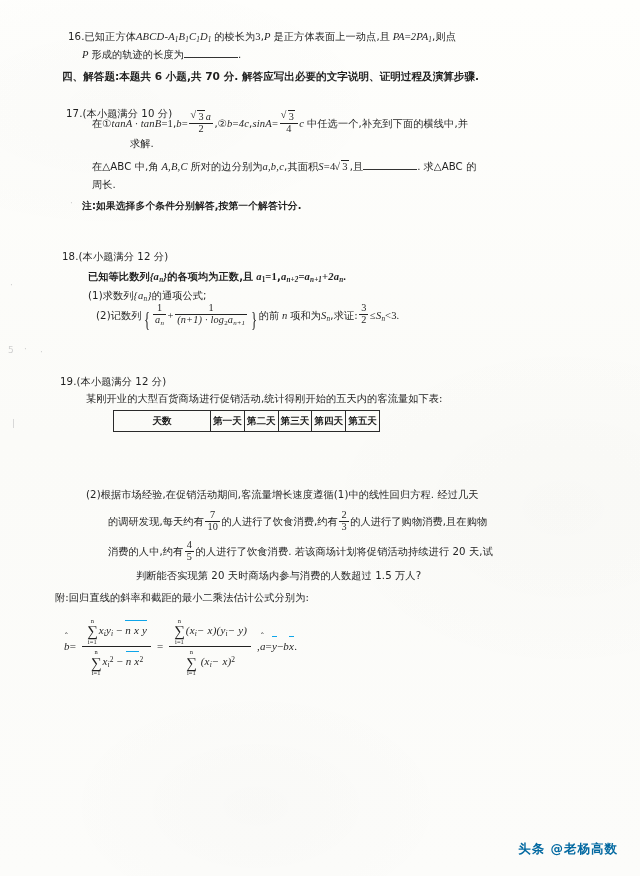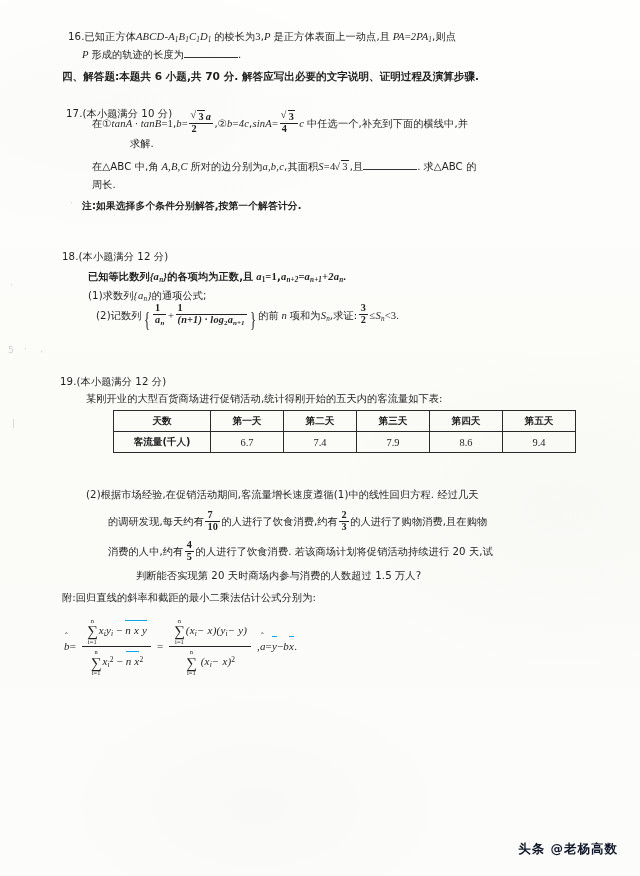--- a/index.html
+++ b/index.html
@@ -51,24 +51,24 @@
     font-family: "Liberation Serif", "DejaVu Serif", serif;
     font-style: italic;
     letter-spacing: 0.2px;
   }
   .up { font-style: normal; }
 
   
   .frac {
     display: inline-block;
     vertical-align: -0.46em;
+    text-align: center;
     line-height: 1.06;
     margin: 0 1.5px;
     font-size: 0.97em;
-    font-weight: bold;
   }
   .frac .num { display: block; padding: 0 2px; }
   .frac .den { display: block; border-top: 1px solid #222; padding: 0 2px; }
 
   
   .sqrt {
     display: inline-block;
     position: relative;
     padding-left: 6px;
     padding-right: 1px;
@@ -166,21 +166,21 @@
   }
 
   
   .watermark {
     position: absolute;
     right: 22px;
     bottom: 18px;
     font-family: "DejaVu Sans", "Liberation Sans", sans-serif;
     font-size: 12.5px;
     font-weight: 700;
-    color: #0f172a;
+    color: #0369a1;
     letter-spacing: 1px;
     z-index: 5;
   }
 
   
   .smudge {
     position: absolute;
     color: #cfcfcf;
     font-size: 9px;
     font-family: "DejaVu Sans", sans-serif;
@@ -256,46 +256,38 @@
     <table class="flow">
       <tbody>
         <tr>
           <td class="lbl">天数</td>
           <td class="hdr">第一天</td>
           <td class="hdr">第二天</td>
           <td class="hdr">第三天</td>
           <td class="hdr">第四天</td>
           <td class="hdr">第五天</td>
         </tr>
-        <tr>
-          <td class="lbl">客流量(千人)</td>
-          <td class="val">6.7</td>
-          <td class="val">7.4</td>
-          <td class="val">7.9</td>
-          <td class="val">8.6</td>
-          <td class="val">9.4</td>
-        </tr>
       </tbody>
     </table>
   </div>
 
 
   <div class="blk cjk" style="left:86px; top:487px; width:540px;">(2)根据市场经验,在促销活动期间,客流量增长速度遵循(1)中的线性回归方程. 经过几天</div>
 
   <div class="blk" style="left:108px; top:510px; width:514px;">
     <span class="cjk">的调研发现,每天约有</span><span class="frac"><span class="num">7</span><span class="den">10</span></span><span class="cjk">的人进行了饮食消费,约有</span><span class="frac"><span class="num">2</span><span class="den">3</span></span><span class="cjk">的人进行了购物消费,且在购物</span>
   </div>
 
   <div class="blk" style="left:108px; top:540px; width:514px;">
     <span class="cjk">消费的人中,约有</span><span class="frac"><span class="num">4</span><span class="den">5</span></span><span class="cjk">的人进行了饮食消费. 若该商场计划将促销活动持续进行 20 天,试</span>
   </div>
 
   <div class="blk cjk" style="left:108px; top:568px; width:514px;margin-left:28px;">判断能否实现第 20 天时商场内参与消费的人数超过 1.5 万人?</div>
 
-  <div class="blk cjk" style="left:62px; top:590px; width:540px;">附:回归直线的斜率和截距的最小二乘法估计公式分别为:</div>
+  <div class="blk cjk" style="left:55px; top:590px; width:540px;">附:回归直线的斜率和截距的最小二乘法估计公式分别为:</div>
 
   <div class="blk" style="left:64px; top:618px; width:556px; font-size:11px;">
     <span class="math" style="position:relative; display:inline-block;"><span>b</span><span style="position:absolute; left:1px; top:-7px; font-size:8px; font-style:normal;">ˆ</span></span><span class="up">=</span>
 
     <span class="bigfrac">
       <span class="num"><span class="sum">
             <span class="lim">n</span>
             <span class="sig">∑</span>
             <span class="lim">i=1</span>
           </span><span class="math">x</span><span class="sub">i</span><span class="math">y</span><span class="sub">i</span> <span class="up">−</span> <span class="math ovl">n x y</span></span>

